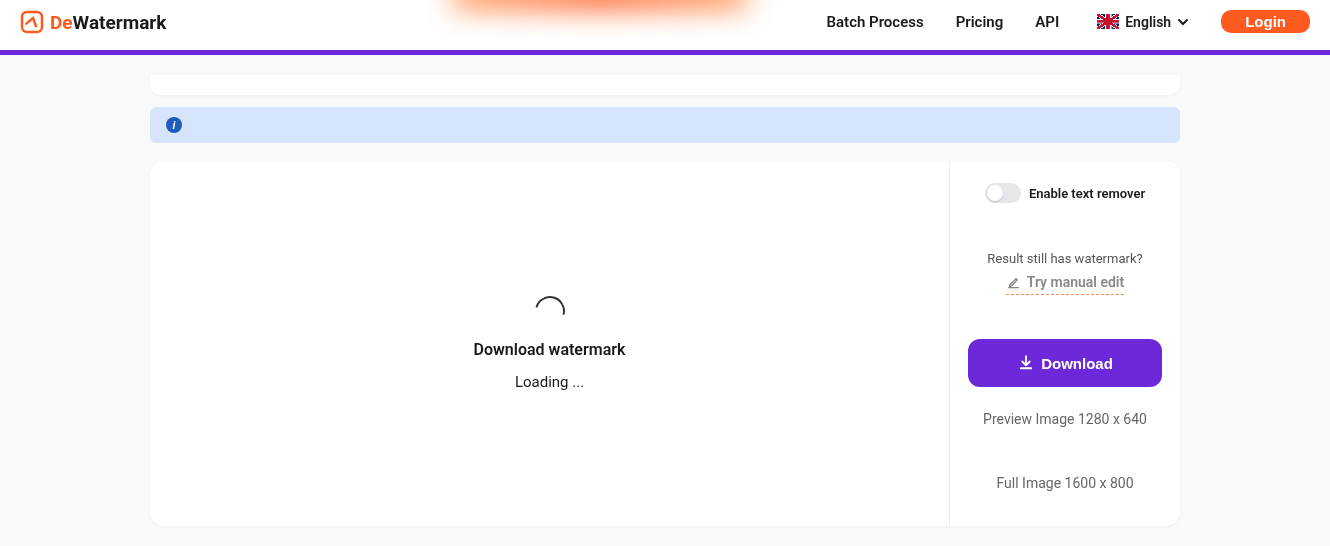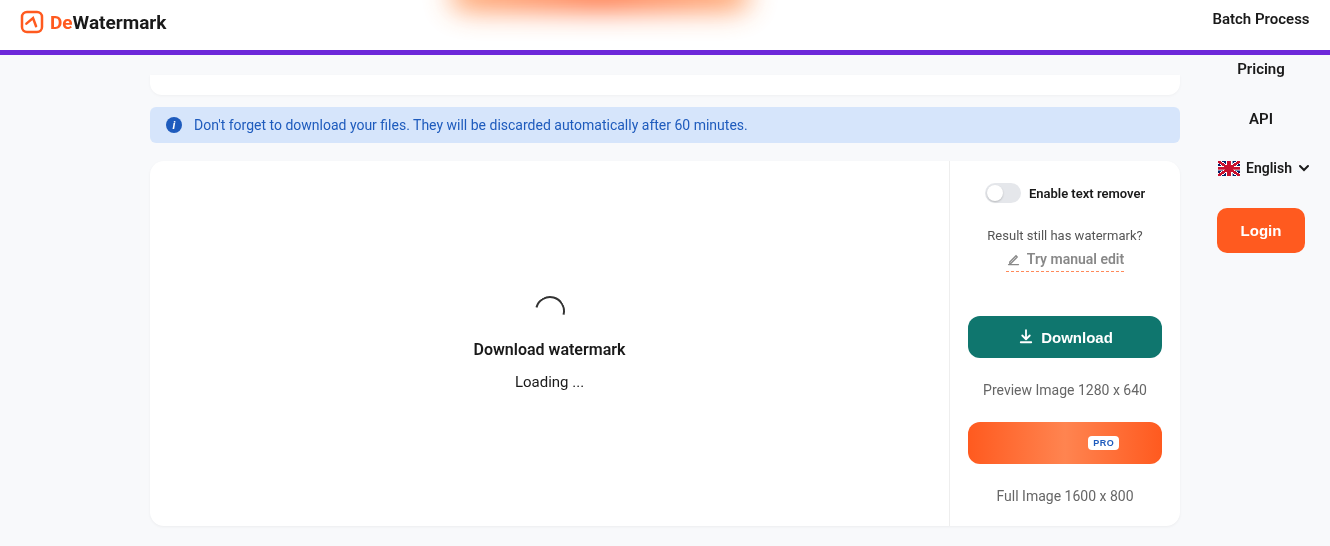--- a/index.html
+++ b/index.html
@@ -4,51 +4,51 @@
 <style>
 * { margin: 0; padding: 0; box-sizing: border-box; }
 body { font-family: -apple-system, BlinkMacSystemFont, 'Segoe UI', Roboto, sans-serif; background: #f8f9fb; color: #1a1a1a; width: 1330px; height: 546px; overflow: hidden; }
 
 .header { display: flex; align-items: flex-start; justify-content: space-between; padding: 10px 20px; background: #fff; border-bottom: 5px solid #6d28d9; height: 55px; position: relative; }
 .logo { display: flex; align-items: center; gap: 6px; font-size: 19px; font-weight: 700; }
 .logo-icon { width: 24px; height: 24px; display:flex; align-items:center; justify-content:center; }
 .logo .de { color: #ff5a1f; font-weight: 700; }
 .logo .wm { color: #1a1a1a; font-weight: 700; }
 .orange-blur { position: absolute; left: 450px; top: -20px; width: 300px; height: 30px; background: linear-gradient(90deg, #ff9a5a, #ff5a1f, #ff9a5a); border-radius: 30px; filter: blur(14px); opacity: 0.9; }
-.nav { display: flex; align-items: center; gap: 32px; flex-direction: column; }
+.nav { display: flex; align-items: center; gap: 32px; }
 .nav-link { font-size: 15px; font-weight: 600; color: #1a1a1a; cursor: pointer; }
 .lang { display: flex; align-items: center; gap: 6px; font-size: 14px; font-weight: 600; cursor: pointer; padding-left: 6px; }
 .flag { width: 22px; height: 15px; background: linear-gradient(#012169 0 100%); position: relative; overflow: hidden; }
 .flag::before { content:""; position:absolute; inset:0; background: linear-gradient(to bottom right, transparent 42%, #fff 42% 58%, transparent 58%), linear-gradient(to bottom left, transparent 42%, #fff 42% 58%, transparent 58%), linear-gradient(#fff,#fff) center/100% 30% no-repeat, linear-gradient(#fff,#fff) center/30% 100% no-repeat; }
 .flag::after { content:""; position:absolute; inset:0; background: linear-gradient(to bottom right, transparent 45%, #C8102E 45% 55%, transparent 55%), linear-gradient(to bottom left, transparent 45%, #C8102E 45% 55%, transparent 55%), linear-gradient(#C8102E,#C8102E) center/100% 18% no-repeat, linear-gradient(#C8102E,#C8102E) center/18% 100% no-repeat; }
-.login-btn { background: #ff5a1f; color: #fff; border: none; padding: 14px 24px; border-radius: 10px; font-size: 15px; font-weight: 600; cursor: pointer; }
+.login-btn { background: #ff5a1f; color: #fff; border: none; padding: 3px 24px; border-radius: 10px; font-size: 15px; font-weight: 600; cursor: pointer; }
 
 .content { padding: 20px 150px 0 150px; }
 .top-card-edge { height: 20px; background: #fff; border-radius: 0 0 12px 12px; box-shadow: 0 1px 3px rgba(0,0,0,0.04); margin-bottom: 12px; }
 
 .notice { background: #d6e5fb; color: #1e5bbd; padding: 10px 16px; border-radius: 6px; display: flex; align-items: center; gap: 12px; font-size: 14px; margin-bottom: 18px; }
 .info-icon { width: 16px; height: 16px; border-radius: 50%; background: #1e5bbd; color: #fff; display: flex; align-items: center; justify-content: center; font-size: 11px; font-weight: 700; font-style: italic; flex-shrink: 0; }
 
 .main-card { background: #fff; border-radius: 14px; box-shadow: 0 1px 3px rgba(0,0,0,0.05); display: flex; height: 365px; }
 .preview { flex: 1; display: flex; flex-direction: column; align-items: center; justify-content: center; gap: 14px; border-right: 1px solid #eee; }
 .spinner { width: 30px; height: 30px; border: 2px solid transparent; border-top-color: #333; border-right-color: #333; border-radius: 50%; transform: rotate(-30deg); }
 .status1 { font-size: 16px; font-weight: 600; color: #1a1a1a; }
 .status2 { font-size: 15px; color: #1a1a1a; }
 
 .sidebar { width: 230px; padding: 22px 18px; display: flex; flex-direction: column; align-items: center; }
-.toggle-row { display: flex; align-items: center; gap: 8px; margin-bottom: 25px; }
+.toggle-row { display: flex; align-items: center; gap: 8px; margin-bottom: 8px; }
 .toggle { width: 36px; height: 20px; background: #e5e7eb; border-radius: 20px; position: relative; cursor: pointer; }
 .toggle::after { content:""; position:absolute; left:2px; top:2px; width:16px; height:16px; background:#fff; border-radius:50%; box-shadow:0 1px 2px rgba(0,0,0,0.2); }
 .toggle-label { font-size: 13px; font-weight: 600; }
-.question { font-size: 13px; color: #555; margin-bottom: 8px; }
+.question { font-size: 13px; color: #555; margin-bottom: 8px; margin-top: 40px; }
 .manual-edit { display: flex; align-items: center; gap: 6px; color: #888; font-size: 14px; font-weight: 600; padding-bottom: 4px; border-bottom: 1px dashed #ff8a5a; margin-bottom: 44px; cursor: pointer; }
 .manual-edit svg { width: 15px; height: 15px; }
 
 .dl-btn { width: 100%; height: 48px; border-radius: 12px; display: flex; align-items: center; justify-content: center; gap: 6px; font-size: 15px; font-weight: 600; border: none; cursor: pointer; }
-.dl-disabled { background: #0f766e; color: #fff; }
+.dl-disabled { background: #6d28d9; color: #fff; }
 .dl-pro { background: linear-gradient(90deg, #ff5a1f, #ff8450, #ff5a1f); color: #ff5a1f; position: relative; }
 .dl-pro .hidden-text { opacity: 0; }
 .pro-badge { background: #fff; color: #1e5bbd; font-size: 9px; font-weight: 800; padding: 2px 5px; border-radius: 4px; letter-spacing: 0.5px; }
 .caption { font-size: 14px; color: #666; text-align: center; margin-top: 24px; margin-bottom: 24px; }
 .caption:last-child { margin-bottom: 0; }
 </style>
 </head>
 <body>
 
 <div class="header">
@@ -75,21 +75,20 @@
     </div>
     <button class="login-btn">Login</button>
   </div>
 </div>
 
 <div class="content">
   <div class="top-card-edge"></div>
 
   <div class="notice">
     <span class="info-icon">i</span>
-    <span>Don't forget to download your files. They will be discarded automatically after 60 minutes.</span>
   </div>
 
   <div class="main-card">
     <div class="preview">
       <div class="spinner"></div>
       <div class="status1">Download watermark</div>
       <div class="status2">Loading ...</div>
     </div>
 
     <div class="sidebar">
@@ -106,20 +105,16 @@
       </div>
 
       <button class="dl-btn dl-disabled">
         <svg width="18" height="18" viewBox="0 0 24 24">
             <path d="M12 3 L12 14 M7 10 L12 15 L17 10 M5 19 L19 19" stroke="#fff" stroke-width="2.4" fill="none" stroke-linecap="round" stroke-linejoin="round"></path>
           </svg>
         <span>Download</span>
       </button>
       <div class="caption">Preview Image 1280 x 640</div>
 
-      <button class="dl-btn dl-pro">
-        <span class="hidden-text">Download</span>
-        <span class="pro-badge">PRO</span>
-      </button>
       <div class="caption">Full Image 1600 x 800</div>
     </div>
   </div>
 </div>
 
 </body></html>

